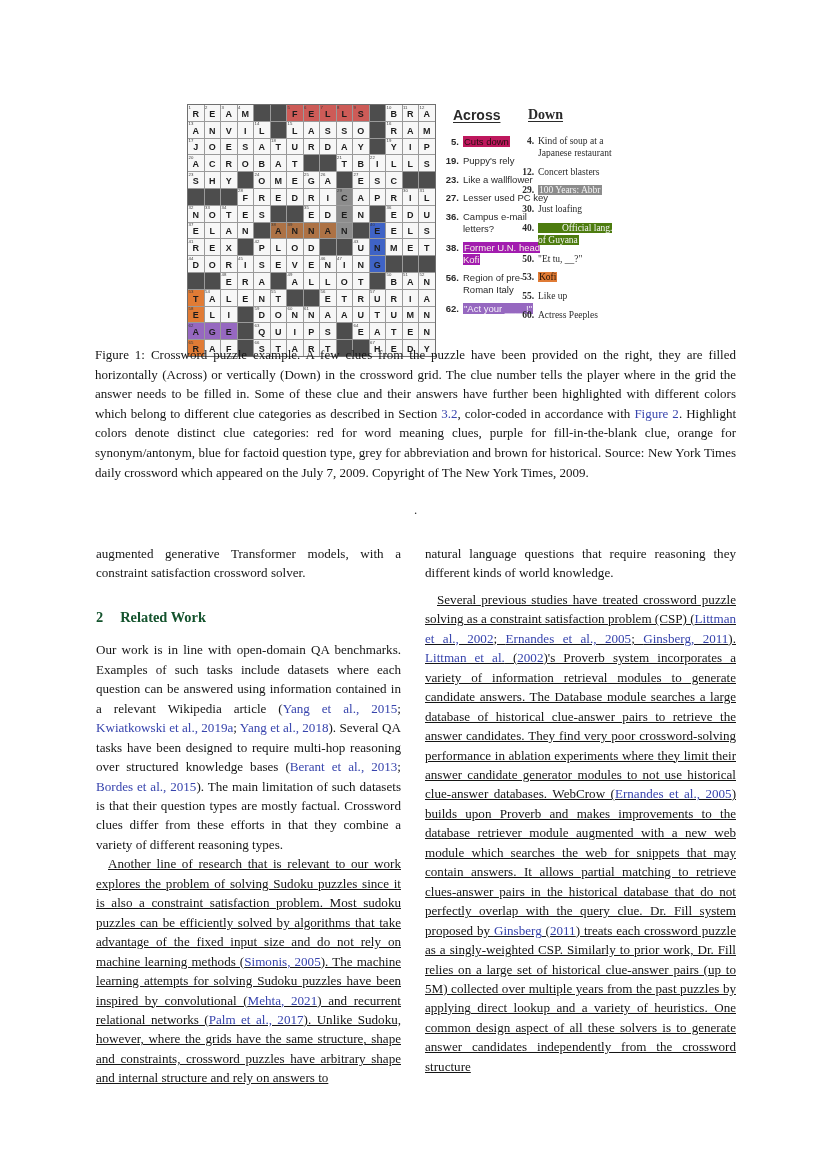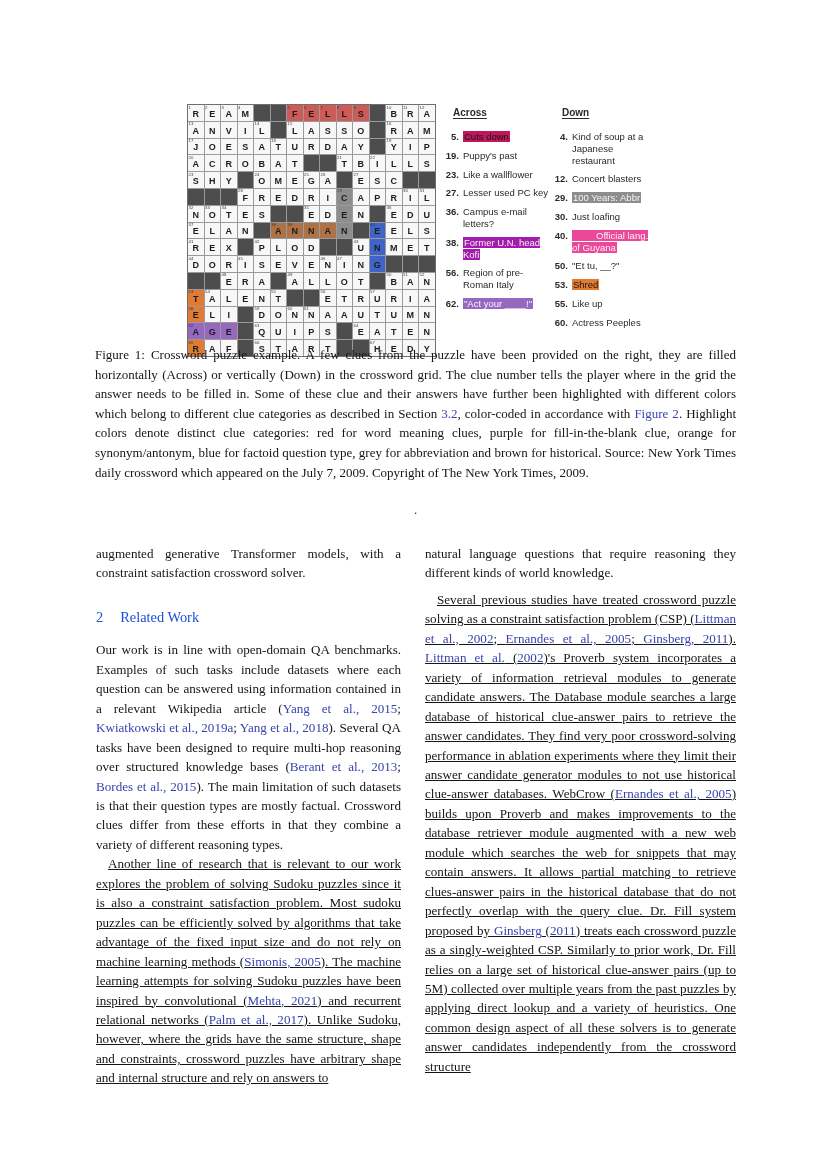--- a/index.html
+++ b/index.html
@@ -12,22 +12,22 @@
          border:1px solid #6f6f6f;background:#9a9a9a;grid-gap:1px;}
   .cell{position:relative;background:#f7f7f7;display:flex;align-items:center;justify-content:center;
         font-family:"Liberation Sans","DejaVu Sans",sans-serif;}
   .cell.black{background:#4d4d4d;}
   .cell .cl{font-size:9px;font-weight:bold;color:#1c1c1c;line-height:1;margin-top:3px;}
   .cell .cn{position:absolute;left:0.5px;top:0.5px;font-size:4.3px;color:#3a3a3a;line-height:1;}
 
   
   .cluecol{position:absolute;top:107px;font-family:"Liberation Sans","DejaVu Sans",sans-serif;}
   .cluecol.across{left:441px;width:118px;}
-  .cluecol.down{left:550px;width:150px;}
-  .cluehead{font-size:10px;font-weight:bold;color:#2a2a2a;text-decoration:underline;
+  .cluecol.down{left:516px;width:150px;font-family:Liberation Serif, serif;}
+  .cluehead{font-size:14px;font-weight:bold;color:#2a2a2a;text-decoration:underline;
             text-underline-offset:2px;margin:0 0 13px 12px;}
   .clue{display:flex;margin-bottom:7px;font-size:9.5px;line-height:11.8px;color:#2a2a2a;}
   .clue .num{width:18px;min-width:18px;text-align:right;font-weight:bold;margin-right:4px;}
   .clue .txt{flex:0 1 auto;}
   .cluecol.across .txt{max-width:86px;}
   .cluecol.down .txt{max-width:80px;}
   .chip{padding:0 1px;}
 
   
   .caption{position:absolute;left:95px;top:345px;width:641px;font-size:13px;
@@ -35,21 +35,21 @@
   .blue{color:#3744ad;}
   .center-dot{position:absolute;left:95px;top:502px;width:641px;text-align:center;
               font-size:13px;color:#333;}
 
   
   .columns{position:absolute;left:96px;top:544px;width:640px;display:flex;gap:24px;}
   .col{font-size:13.1px;line-height:19.45px;text-align:justify;}
   .col.left{width:305px;}
   .col.right{width:311px;}
   .list-tail{margin:0 0 0 29px;text-align:justify;}
-  h2.sec{font-size:14.4px;font-weight:normal;margin:25px 0 13px 0;color:#1d4ed8;}
+  h2.sec{font-size:14.4px;font-weight:bold;margin:25px 0 13px 0;color:#14532d;}
   h2.sec .secnum{margin-right:17px;}
   p.body-p{margin:0;}
   p.indent{text-indent:12px;text-decoration:underline;}
   p.gap-top{margin-top:7px;}
 </style>
 </head>
 <body>
 
 <div class="page">
 
@@ -724,21 +724,21 @@
 
   <div class="cluecol across">
     <div class="cluehead">Across</div>
     <div>
         <div class="clue">
           <span class="num">5.</span>
           <span class="txt"><span class="chip" style="background: #be185d; color: rgb(36, 16, 16);">Cuts down</span></span>
         </div>
         <div class="clue">
           <span class="num">19.</span>
-          <span class="txt"><span>Puppy's past</span></span>
+          <span class="txt"><span>Puppy's rely</span></span>
         </div>
         <div class="clue">
           <span class="num">23.</span>
           <span class="txt"><span>Like a wallflower</span></span>
         </div>
         <div class="clue">
           <span class="num">27.</span>
           <span class="txt"><span>Lesser used PC key</span></span>
         </div>
         <div class="clue">
@@ -774,29 +774,29 @@
         <div class="clue">
           <span class="num">29.</span>
           <span class="txt"><span class="chip" style="background: rgb(141, 141, 141); color: rgb(245, 245, 245);">100 Years: Abbr</span></span>
         </div>
         <div class="clue">
           <span class="num">30.</span>
           <span class="txt"><span>Just loafing</span></span>
         </div>
         <div class="clue">
           <span class="num">40.</span>
-          <span class="txt"><span class="chip" style="background: #ec4899; color: rgb(245, 245, 245); padding-left: 24px;">Official lang. of Guyana</span></span>
+          <span class="txt"><span class="chip" style="background: #4d7c0f; color: rgb(245, 245, 245); padding-left: 24px;">Official lang. of Guyana</span></span>
         </div>
         <div class="clue">
           <span class="num">50.</span>
           <span class="txt"><span>"Et tu, __?"</span></span>
         </div>
         <div class="clue">
           <span class="num">53.</span>
-          <span class="txt"><span class="chip" style="background: rgb(224, 123, 53); color: rgb(36, 20, 8);">Shred</span></span>
+          <span class="txt"><span class="chip" style="background: rgb(224, 123, 53); color: rgb(36, 20, 8);">Kofi</span></span>
         </div>
         <div class="clue">
           <span class="num">55.</span>
           <span class="txt"><span>Like up</span></span>
         </div>
         <div class="clue">
           <span class="num">60.</span>
           <span class="txt"><span>Actress Peeples</span></span>
         </div>
       </div>

